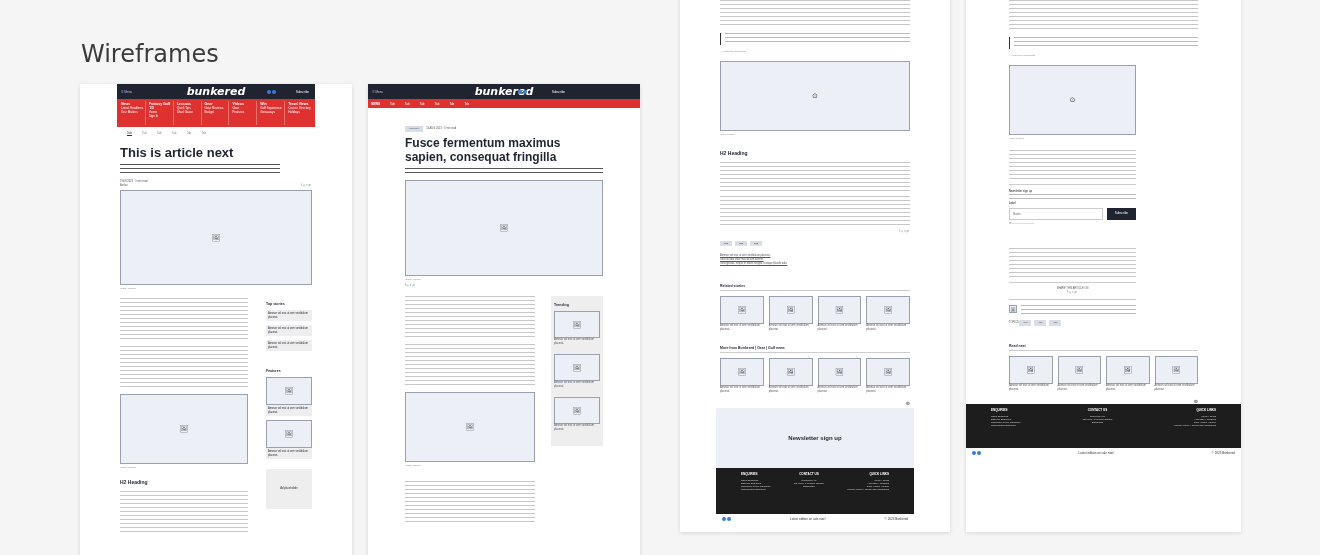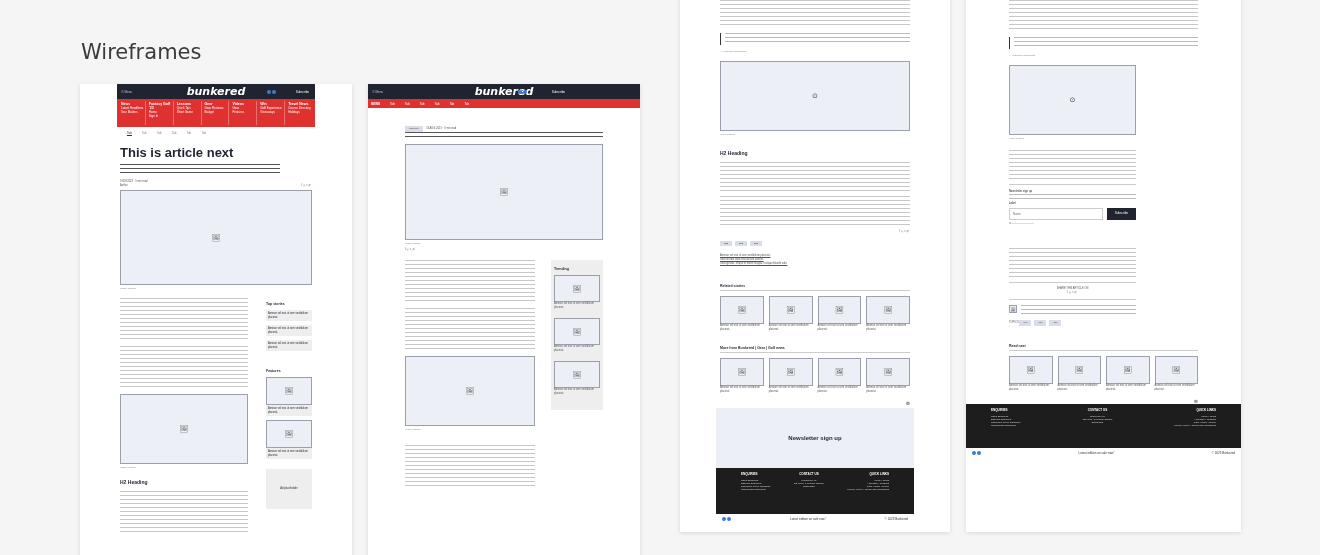--- a/index.html
+++ b/index.html
@@ -1,17 +1,17 @@
 <!DOCTYPE html>
 <html><head>
 <meta charset="utf-8">
 <style>
 *{box-sizing:border-box;margin:0;padding:0}
 body{width:1320px;height:555px;overflow:hidden;background:#f5f5f5;font-family:"Liberation Sans",sans-serif;position:relative;color:#1f2430}
-.title{position:absolute;left:81px;top:40px;font-size:21px;color:#3b3b3b;font-family:"DejaVu Sans",sans-serif;font-weight:400}
+.title{position:absolute;left:81px;top:40px;font-size:24px;color:#3b3b3b;font-family:"DejaVu Sans",sans-serif;font-weight:400}
 .frame{position:absolute;background:#fff;box-shadow:0 1px 4px rgba(0,0,0,.12);overflow:hidden}
 .f1{left:80px;top:84px;width:272px;height:480px}
 .f2{left:368px;top:84px;width:272px;height:480px}
 .f3{left:680px;top:-10px;width:270px;height:542px}
 .f4{left:966px;top:-10px;width:275px;height:542px}
 .hdr{background:#1f2430;height:15px;position:relative;display:flex;align-items:center}
 .logo{position:absolute;left:50%;transform:translateX(-50%);color:#fff;font-style:italic;font-weight:700;font-size:11px;font-family:"DejaVu Sans",sans-serif}
 .hm{color:#cbd;font-size:3px;margin-left:4px}
 .dots{position:absolute;display:flex;gap:1px}
 .dot{width:4px;height:4px;border-radius:50%;background:#3a7bd5}
@@ -132,20 +132,21 @@
     <b>NEWS</b>
     <span>Tab</span>
     <span>Tab</span>
     <span>Tab</span>
     <span>Tab</span>
     <span>Tab</span>
     <span>Tab</span>
   </div>
   <div style="padding:18px 37px 0">
     <div class="txt"><span class="tag">Category</span><span>13 AUG 2023 · 3 min read</span></div>
+    <div class="h1" style="margin:4px 0;font-size:12px;line-height:14px">Fusce fermentum maximus sapien, consequat fringilla</div>
     <div class="lines" style="height:8px;background:repeating-linear-gradient(#555 0 1px,transparent 1px 4px)"></div>
     <div class="img" style="height:96px;margin-top:4px">🖼</div>
     <div class="cap">Image caption</div>
     <div class="txt" style="margin-top:3px">f ◎ ⇪ 🔗</div>
     <div style="display:flex;gap:16px;margin-top:8px">
       <div style="flex:1">
         <div class="p"></div>
         <div class="p"></div>
         <div class="img" style="height:70px">🖼</div>
         <div class="cap">Image caption</div>

